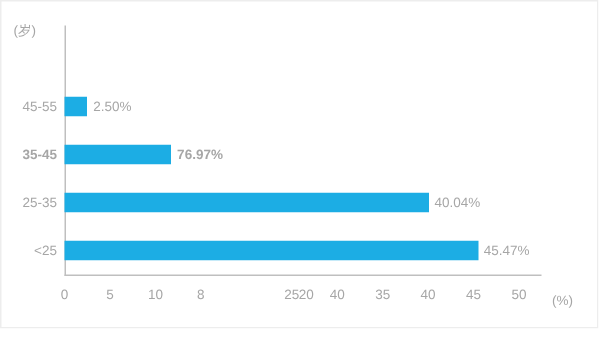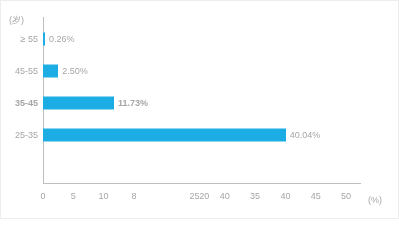--- a/index.html
+++ b/index.html
@@ -115,39 +115,39 @@
 <body>
 
 <div id="chart-root">
 
   <div id="y-axis-unit">(岁)</div>
   <div id="y-axis-line"></div>
   <div id="x-axis-line"></div>
   <div id="x-axis-unit">(%)</div>
 
   <div id="plot-area">
-      <div class="bar-row" style="top: 0px;">
-        <span class="cat-label">≥ 55</span>
-        <div class="bar" style="width: 2px; background: rgb(28, 173, 228);"></div>
-        <span class="val-label" style="left: 6px;">0.26%</span>
-      </div>
       <div class="bar-row" style="top: 32px; padding-left: 24px;">
         <span class="cat-label">45-55</span>
         <div class="bar" style="width: 15.15px; background: rgb(28, 173, 228);"></div>
         <span class="val-label" style="left: 19.15px;">2.50%</span>
       </div>
       <div class="bar-row" style="top: 64px; font-weight: bold;">
         <span class="cat-label">35-45</span>
         <div class="bar" style="width: 71.0838px; background: rgb(28, 173, 228);"></div>
-        <span class="val-label" style="left: 75.0838px;">11.73%</span>
+        <span class="val-label" style="left: 75.0838px;">76.97%</span>
       </div>
       <div class="bar-row" style="top: 96px; text-align: center;">
         <span class="cat-label">25-35</span>
         <div class="bar" style="width: 242.642px; background: rgb(28, 173, 228);"></div>
         <span class="val-label" style="left: 246.642px;">40.04%</span>
+      </div>
+      <div class="bar-row" style="top: 128px;">
+        <span class="cat-label">&lt;25</span>
+        <div class="bar" style="width: 275.548px; background: rgb(28, 173, 228);"></div>
+        <span class="val-label" style="left: 279.548px;">45.47%</span>
       </div>
     </div>
   <div id="tick-layer">
       <div class="tick-label" style="left: 42px;">0</div>
       <div class="tick-label" style="left: 72.3px;">5</div>
       <div class="tick-label" style="left: 102.6px;">10</div>
       <div class="tick-label" style="left: 132.9px;">8</div>
       <div class="tick-label" style="left: 163.2px; margin-left: 40px;">20</div>
       <div class="tick-label" style="left: 193.5px;">25</div>
       <div class="tick-label" style="left: 223.8px;">40</div>

